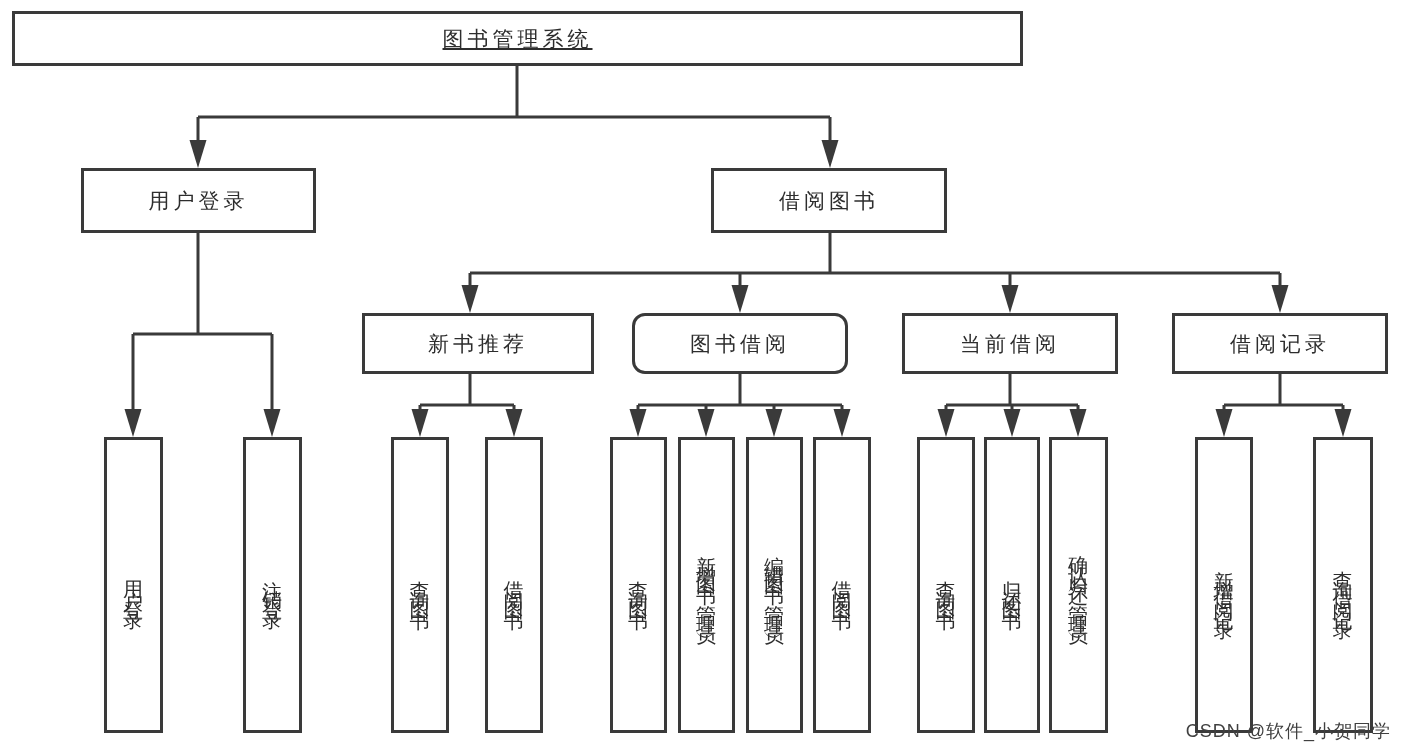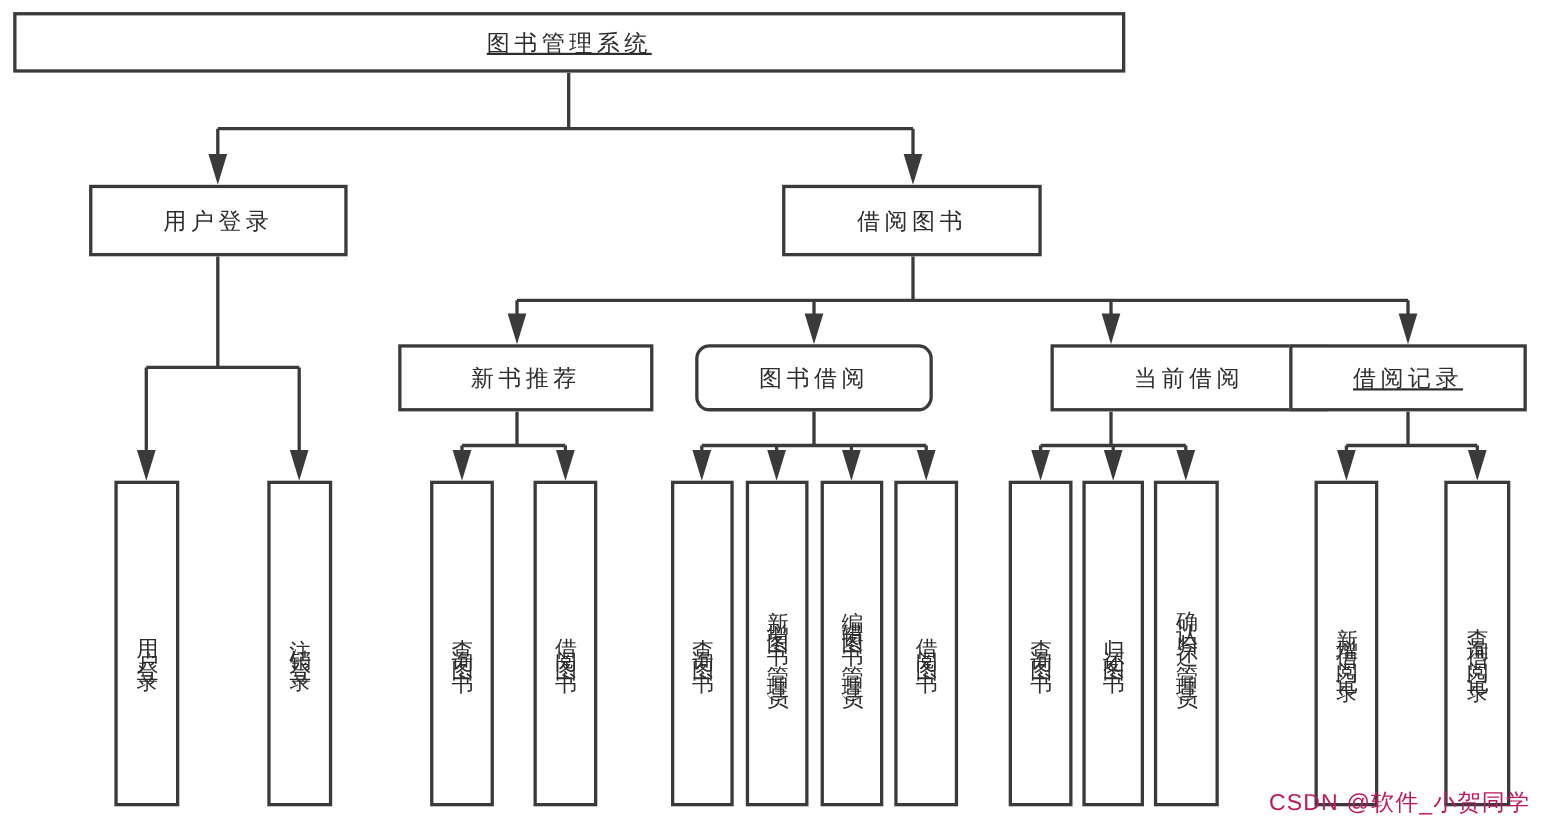--- a/index.html
+++ b/index.html
@@ -28,40 +28,40 @@
     font-size:20px;
     letter-spacing:10px;
     line-height:1;
   }
   
   #n-root{left:12px;top:11px;width:1011px;height:55px;text-decoration:underline;}
   #n-l2a{left:81px;top:168px;width:235px;height:65px;}
   #n-l2b{left:711px;top:168px;width:236px;height:65px;}
   #n-l3a{left:362px;top:313px;width:232px;height:61px;}
   #n-l3b{left:632px;top:313px;width:216px;height:61px;border-radius:13px;}
-  #n-l3c{left:955px;top:313px;width:252px;height:61px;}
-  #n-l3d{left:1172px;top:313px;width:216px;height:61px;text-decoration:underline;}
+  #n-l3c{left:902px;top:313px;width:216px;height:61px;}
+  #n-l3d{left:1172px;top:313px;width:216px;height:61px;}
   .leaf{top:437px;height:296px;}
   #lf-u1{left:104px;width:59px;}
   #lf-u2{left:243px;width:59px;}
   #lf-n1{left:391px;width:58px;}
   #lf-n2{left:485px;width:58px;}
   #lf-b1{left:610px;width:57px;}
   #lf-b2{left:678px;width:57px;}
   #lf-b3{left:746px;width:57px;}
   #lf-b4{left:813px;width:58px;}
   #lf-c1{left:917px;width:58px;}
   #lf-c2{left:984px;width:56px;}
   #lf-c3{left:1049px;width:59px;}
   #lf-r1{left:1195px;width:58px;}
   #lf-r2{left:1313px;width:60px;}
   #watermark{
     position:absolute;right:14px;bottom:4px;
-    font-size:21px;letter-spacing:1px;
-    color:#be185d;z-index:5;white-space:nowrap;
+    font-size:18px;letter-spacing:1px;
+    color:#404040;z-index:5;white-space:nowrap;
   }
 </style>
 </head>
 <body>
 
 <div id="canvas">
 
   <svg id="wires" width="1405" height="747" viewBox="0 0 1405 747">
     <path fill="none" stroke="#3a3a3a" stroke-width="3" d="
       M517 66 V117 M198 117 H830 M198 117 V147 M830 117 V147

